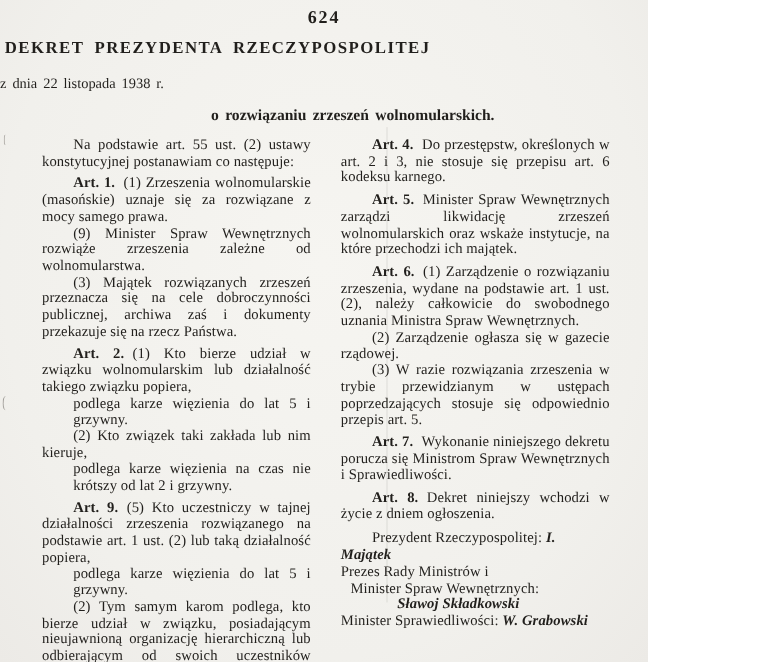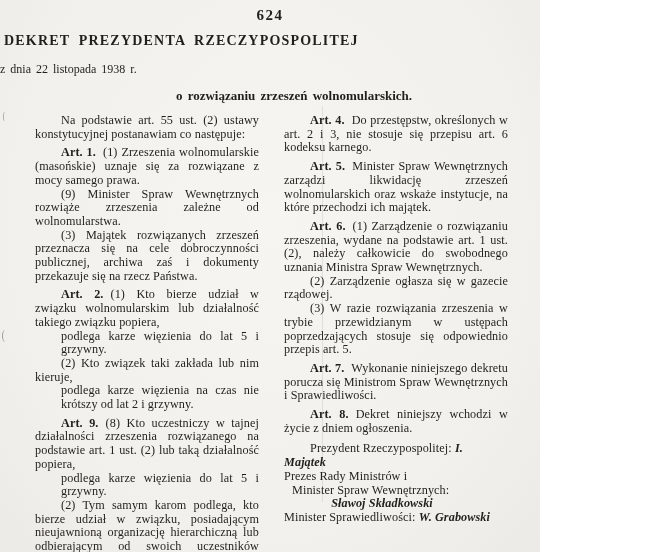--- a/index.html
+++ b/index.html
@@ -105,21 +105,21 @@
 
     <div class="col col-left">
       <p class="indent">Na podstawie art. 55 ust. (2) ustawy konsty­tucyjnej postanawiam co następuje:</p>
       <p class="indent art-start"><b class="art-label">Art. 1.</b><span>(1) Zrzeszenia wolnomularskie (masońskie) uznaje się za rozwiązane z mocy sa­mego prawa.</span></p>
       <p class="indent">(9) Minister Spraw Wewnętrznych rozwią­że zrzeszenia zależne od wolnomularstwa.</p>
       <p class="indent">(3) Majątek rozwiązanych zrzeszeń przezna­cza się na cele dobroczynności publicznej, archi­wa zaś i dokumenty przekazuje się na rzecz Pań­stwa.</p>
       <p class="indent art-start"><b class="art-label">Art. 2.</b><span>(1) Kto bierze udział w związku wolnomularskim lub działalność takiego związku popiera,</span></p>
       <p class="penalty">podlega karze więzienia do lat 5 i grzywny.</p>
       <p class="indent">(2) Kto związek taki zakłada lub nim kie­ruje,</p>
       <p class="penalty">podlega karze więzienia na czas nie krótszy od lat 2 i grzywny.</p>
-      <p class="indent art-start"><b class="art-label">Art. 9.</b><span>(8) Kto uczestniczy w tajnej dzia­łalności zrzeszenia rozwiązanego na podstawie art. 1 ust. (2) lub taką działalność popiera,</span></p>
+      <p class="indent art-start"><b class="art-label">Art. 9.</b><span>(5) Kto uczestniczy w tajnej dzia­łalności zrzeszenia rozwiązanego na podstawie art. 1 ust. (2) lub taką działalność popiera,</span></p>
       <p class="penalty">podlega karze więzienia do lat 5 i grzywny.</p>
       <p class="indent">(2) Tym samym karom podlega, kto bierze udział w związku, posiadającym nieujawnioną organizację hierarchiczną lub odbierającym od swoich uczestników przyrzeczenie bezwzględ­nej tajemnicy lub bezwzględnego posłuszeństwa, albo też działalność takiego związku popiera.</p>
     </div>
 
     <div class="col col-right">
       <p class="indent art-start"><b class="art-label">Art. 4.</b><span>Do przestępstw, określonych w art. 2 i 3, nie stosuje się przepisu art. 6 kodeksu karnego.</span></p>
       <p class="indent art-start"><b class="art-label">Art. 5.</b><span>Minister Spraw Wewnętrznych za­rządzi likwidację zrzeszeń wolnomularskich oraz wskaże instytucje, na które przechodzi ich ma­jątek.</span></p>
       <p class="indent art-start"><b class="art-label">Art. 6.</b><span>(1) Zarządzenie o rozwiązaniu zrzeszenia, wydane na podstawie art. 1 ust. (2), należy całkowicie do swobodnego uznania Mini­stra Spraw Wewnętrznych.</span></p>
       <p class="indent">(2) Zarządzenie ogłasza się w gazecie rzą­dowej.</p>
       <p class="indent">(3) W razie rozwiązania zrzeszenia w trybie przewidzianym w ustępach poprzedzających sto­suje się odpowiednio przepis art. 5.</p>

